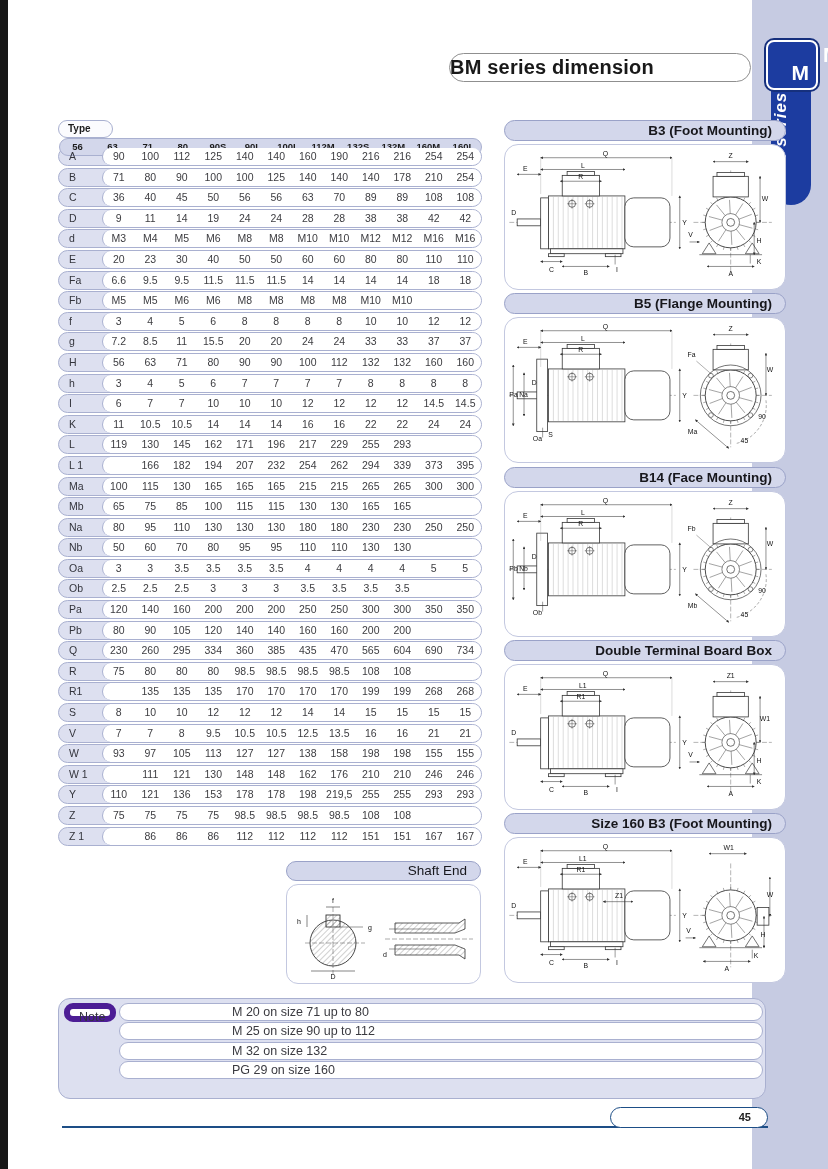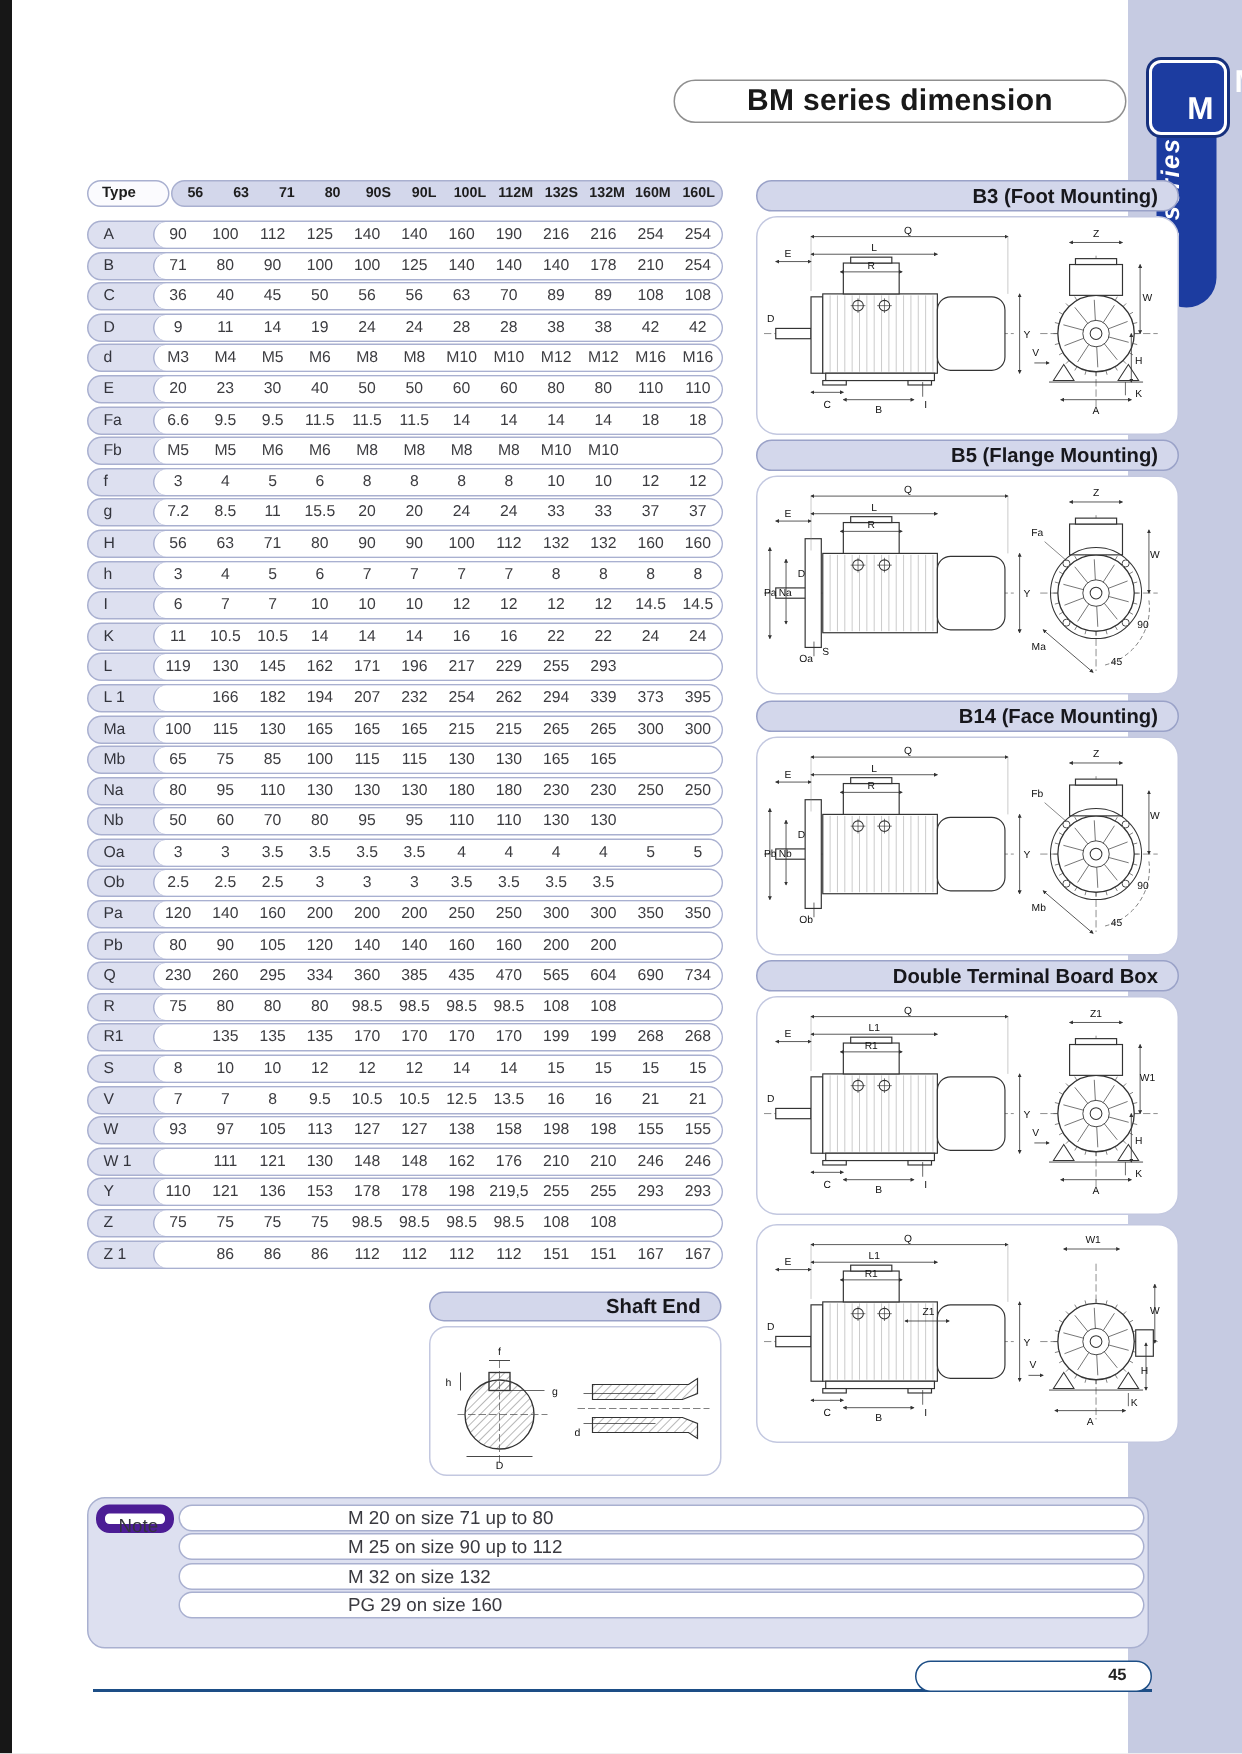--- a/index.html
+++ b/index.html
@@ -4,35 +4,35 @@
 <style>
   html,body{margin:0;padding:0;background:#e8e8e8;}
   .page{position:relative;width:828px;height:1169px;background:#fff;overflow:hidden;
         font-family:"Liberation Sans",sans-serif;color:#222;}
   .abs{position:absolute;}
   .left-bar{left:0;top:0;width:8px;height:1169px;background:#171717;}
   .right-band{left:752px;top:0;width:76px;height:1169px;background:#c6cbe2;}
 
   
   .title-pill{left:449px;top:53px;width:300px;height:27px;background:#fff;
-    border:1px solid #8f8f8f;border-radius:15px;text-align:center;padding-right:0;
+    border:1px solid #8f8f8f;border-radius:15px;text-align:left;padding-right:0;
     font-weight:bold;font-size:20px;line-height:27px;letter-spacing:0.2px;color:#191919;}
   .side-tab{left:771px;top:62px;width:40px;height:143px;background:#1c3ca0;
     border-radius:4px 4px 20px 20px;}
   .side-tab span{position:absolute;left:0;top:14px;width:40px;height:120px;
     writing-mode:vertical-rl;transform:rotate(180deg);color:#fff;font-weight:bold;
     font-style:italic;font-size:17px;text-align:center;letter-spacing:1px;}
   .logo{left:766px;top:40px;width:48px;height:46px;background:#1c3ca0;border:2px solid #fff;
     border-radius:8px;box-shadow:0 0 0 2px #16307d;color:#fff;font-weight:bold;}
   .logo .l1{position:absolute;left:7px;top:1px;font-size:21px;letter-spacing:-1px;margin-left:48px;}
   .logo .l2{position:absolute;right:7px;top:19px;font-size:21px;}
 
   
   .dim-table{left:58px;top:120px;width:424px;}
-  .thead{display:flex;height:18px;}
+  .thead{display:flex;height:18px;flex-direction:column;}
   .type-pill{width:44px;background:#fbfbfe;border:1px solid #a9b0d0;border-radius:9px;
     font-weight:bold;font-size:10px;line-height:16px;padding-left:9px;color:#1d1d1d;}
   .head-vals{flex:1;margin-left:1px;background:#d3d7eb;border:1px solid #a9b0d0;
     border-radius:9px;display:grid;grid-template-columns:repeat(12,1fr);}
   .head-vals div{font-weight:bold;font-size:9.5px;line-height:16px;text-align:center;color:#1d1d1d;}
   .tbody{margin-top:9px;}
   .trow{display:flex;height:19px;margin-bottom:1.6px;background:#dde0f0;
     border:1px solid #a9b0d0;border-radius:10px;box-sizing:border-box;}
   .tlabel{width:43px;padding-left:10px;font-size:10.5px;line-height:17px;color:#33343c;box-sizing:border-box;}
   .tvals{flex:1;background:#fff;border-left:1px solid #a9b0d0;border-radius:10px;
@@ -42,21 +42,21 @@
   
   .section{position:absolute;left:504px;width:282px;}
   .sec-header{height:21px;background:#d3d7eb;border:1px solid #9aa2c8;border-radius:11px;
     font-weight:bold;font-size:13.5px;line-height:19px;text-align:right;padding-right:13px;
     color:#17171c;box-sizing:border-box;}
   .sec-box{margin-top:3px;height:146px;background:#fff;border:1.5px solid #c3c8e0;
     border-radius:14px;box-sizing:border-box;overflow:hidden;}
 
   
   .shaft-header{left:286px;top:861px;width:195px;height:20px;background:#d3d7eb;
-    border:1px solid #9aa2c8;border-radius:10px;font-weight:bold;font-size:13.5px;
+    border:1px solid #9aa2c8;border-radius:10px;font-weight:normal;font-size:13.5px;
     line-height:18px;text-align:right;padding-right:13px;color:#17171c;box-sizing:border-box;}
   .shaft-box{left:286px;top:884px;width:195px;height:100px;background:#fff;
     border:1.5px solid #c3c8e0;border-radius:12px;box-sizing:border-box;}
 
   
   .note{left:58px;top:998px;width:708px;height:101px;background:#dde0f0;
     border:1px solid #a9b0d0;border-radius:12px;box-sizing:border-box;}
   .note-label-pill{position:absolute;left:5px;top:4px;width:52px;height:19px;background:#fff;
     border:6px solid #4c1d95;border-radius:9px;font-size:12.5px;line-height:17px;
     padding-left:9px;color:#33343c;box-sizing:border-box;}
@@ -1146,20 +1146,21 @@
             <line x1="248" y1="112" x2="248" y2="121" stroke="#333" stroke-width="0.5"></line>
             <text x="228" y="13" font-size="7" fill="#111" text-anchor="middle">Z1</text>
             <text x="263" y="57" font-size="7" fill="#111" text-anchor="middle">W1</text>
             <text x="187" y="94" font-size="7" fill="#111" text-anchor="middle">V</text>
             <text x="257" y="100" font-size="7" fill="#111" text-anchor="middle">H</text>
             <text x="257" y="122" font-size="7" fill="#111" text-anchor="middle">K</text>
             <text x="228" y="134" font-size="7" fill="#111" text-anchor="middle">A</text>
           </svg></div>
       </div>
       <div class="section" style="top: 813px;">
+        <div class="sec-header">Size 160 B3 (Foot Mounting)</div>
         <div class="sec-box"><svg viewBox="0 0 280 146" width="279" height="143">
             <defs>
               <marker id="arw" viewBox="0 0 6 6" refX="5" refY="3" markerWidth="5" markerHeight="5" orient="auto-start-reverse">
                 <path d="M0,0L6,3L0,6z" fill="#333"></path>
               </marker>
             </defs>
             <line x1="2" y1="79" x2="172" y2="79" stroke="#666" stroke-width="0.5" stroke-dasharray="5 2"></line>
             <rect x="10" y="75.5" width="24" height="7" fill="#fff" stroke="#333" stroke-width="0.8"></rect>
             <rect x="34" y="54" width="8" height="52" fill="#fff" stroke="#333" stroke-width="0.8"></rect>
             <rect x="42" y="52" width="78" height="54" fill="#fff" stroke="#333" stroke-width="0.8"></rect>

